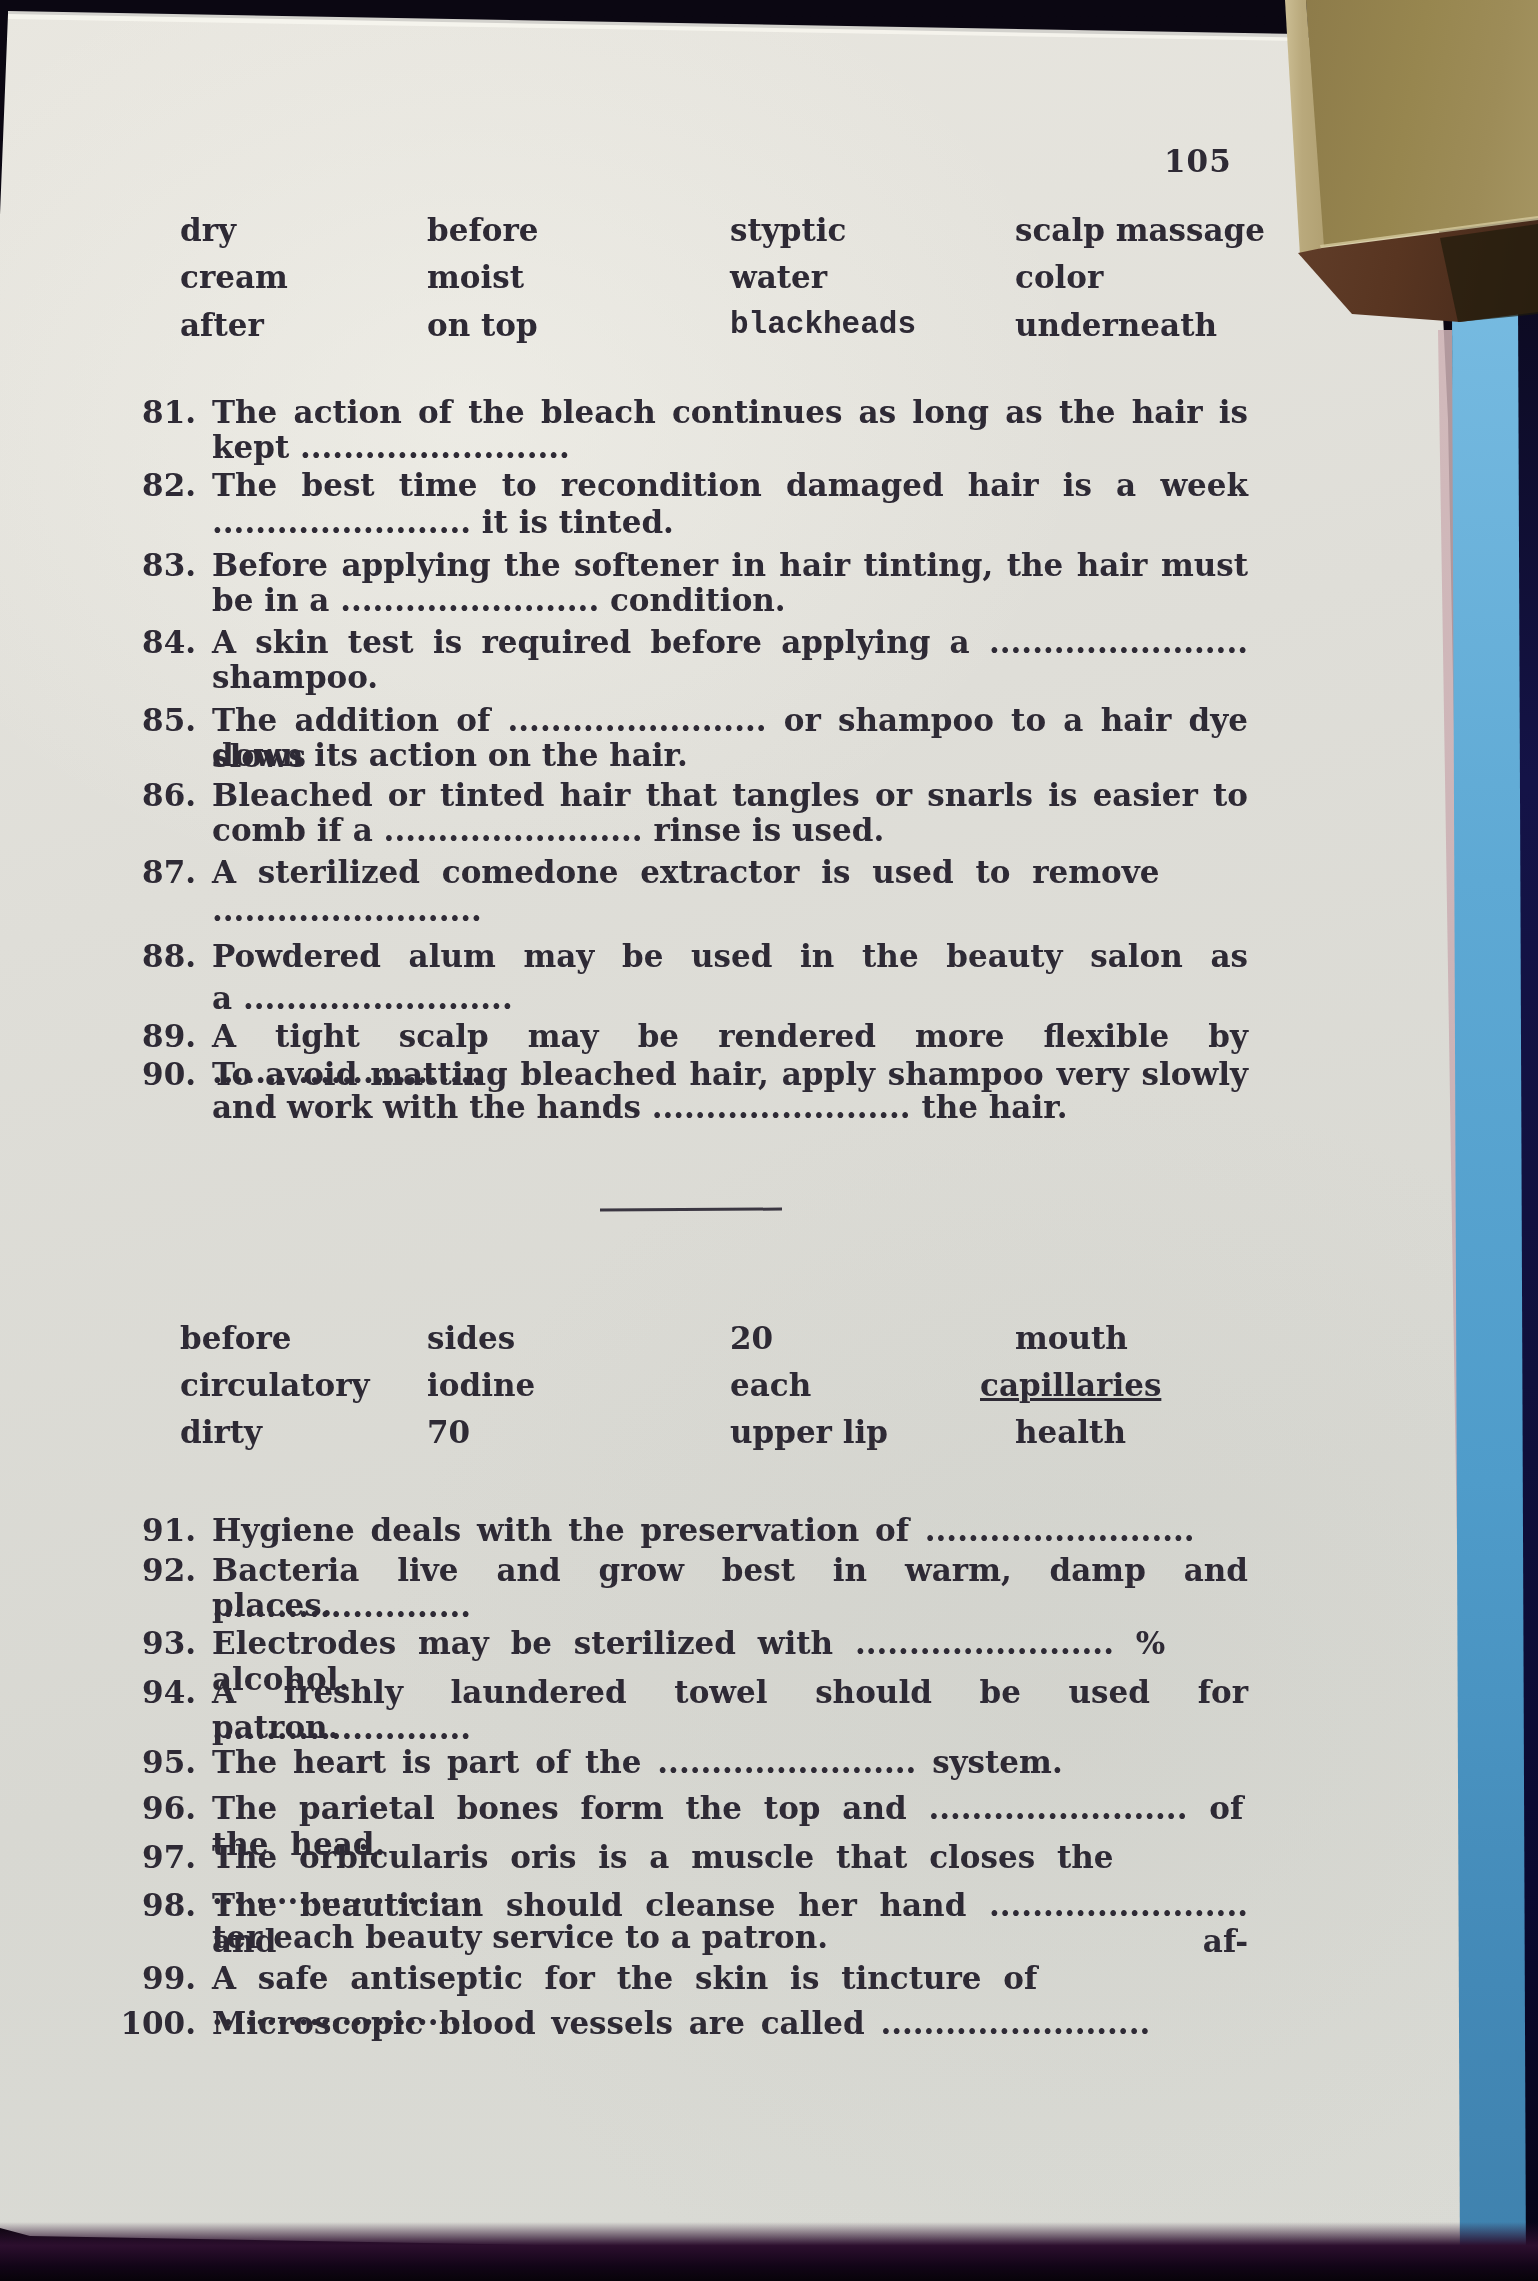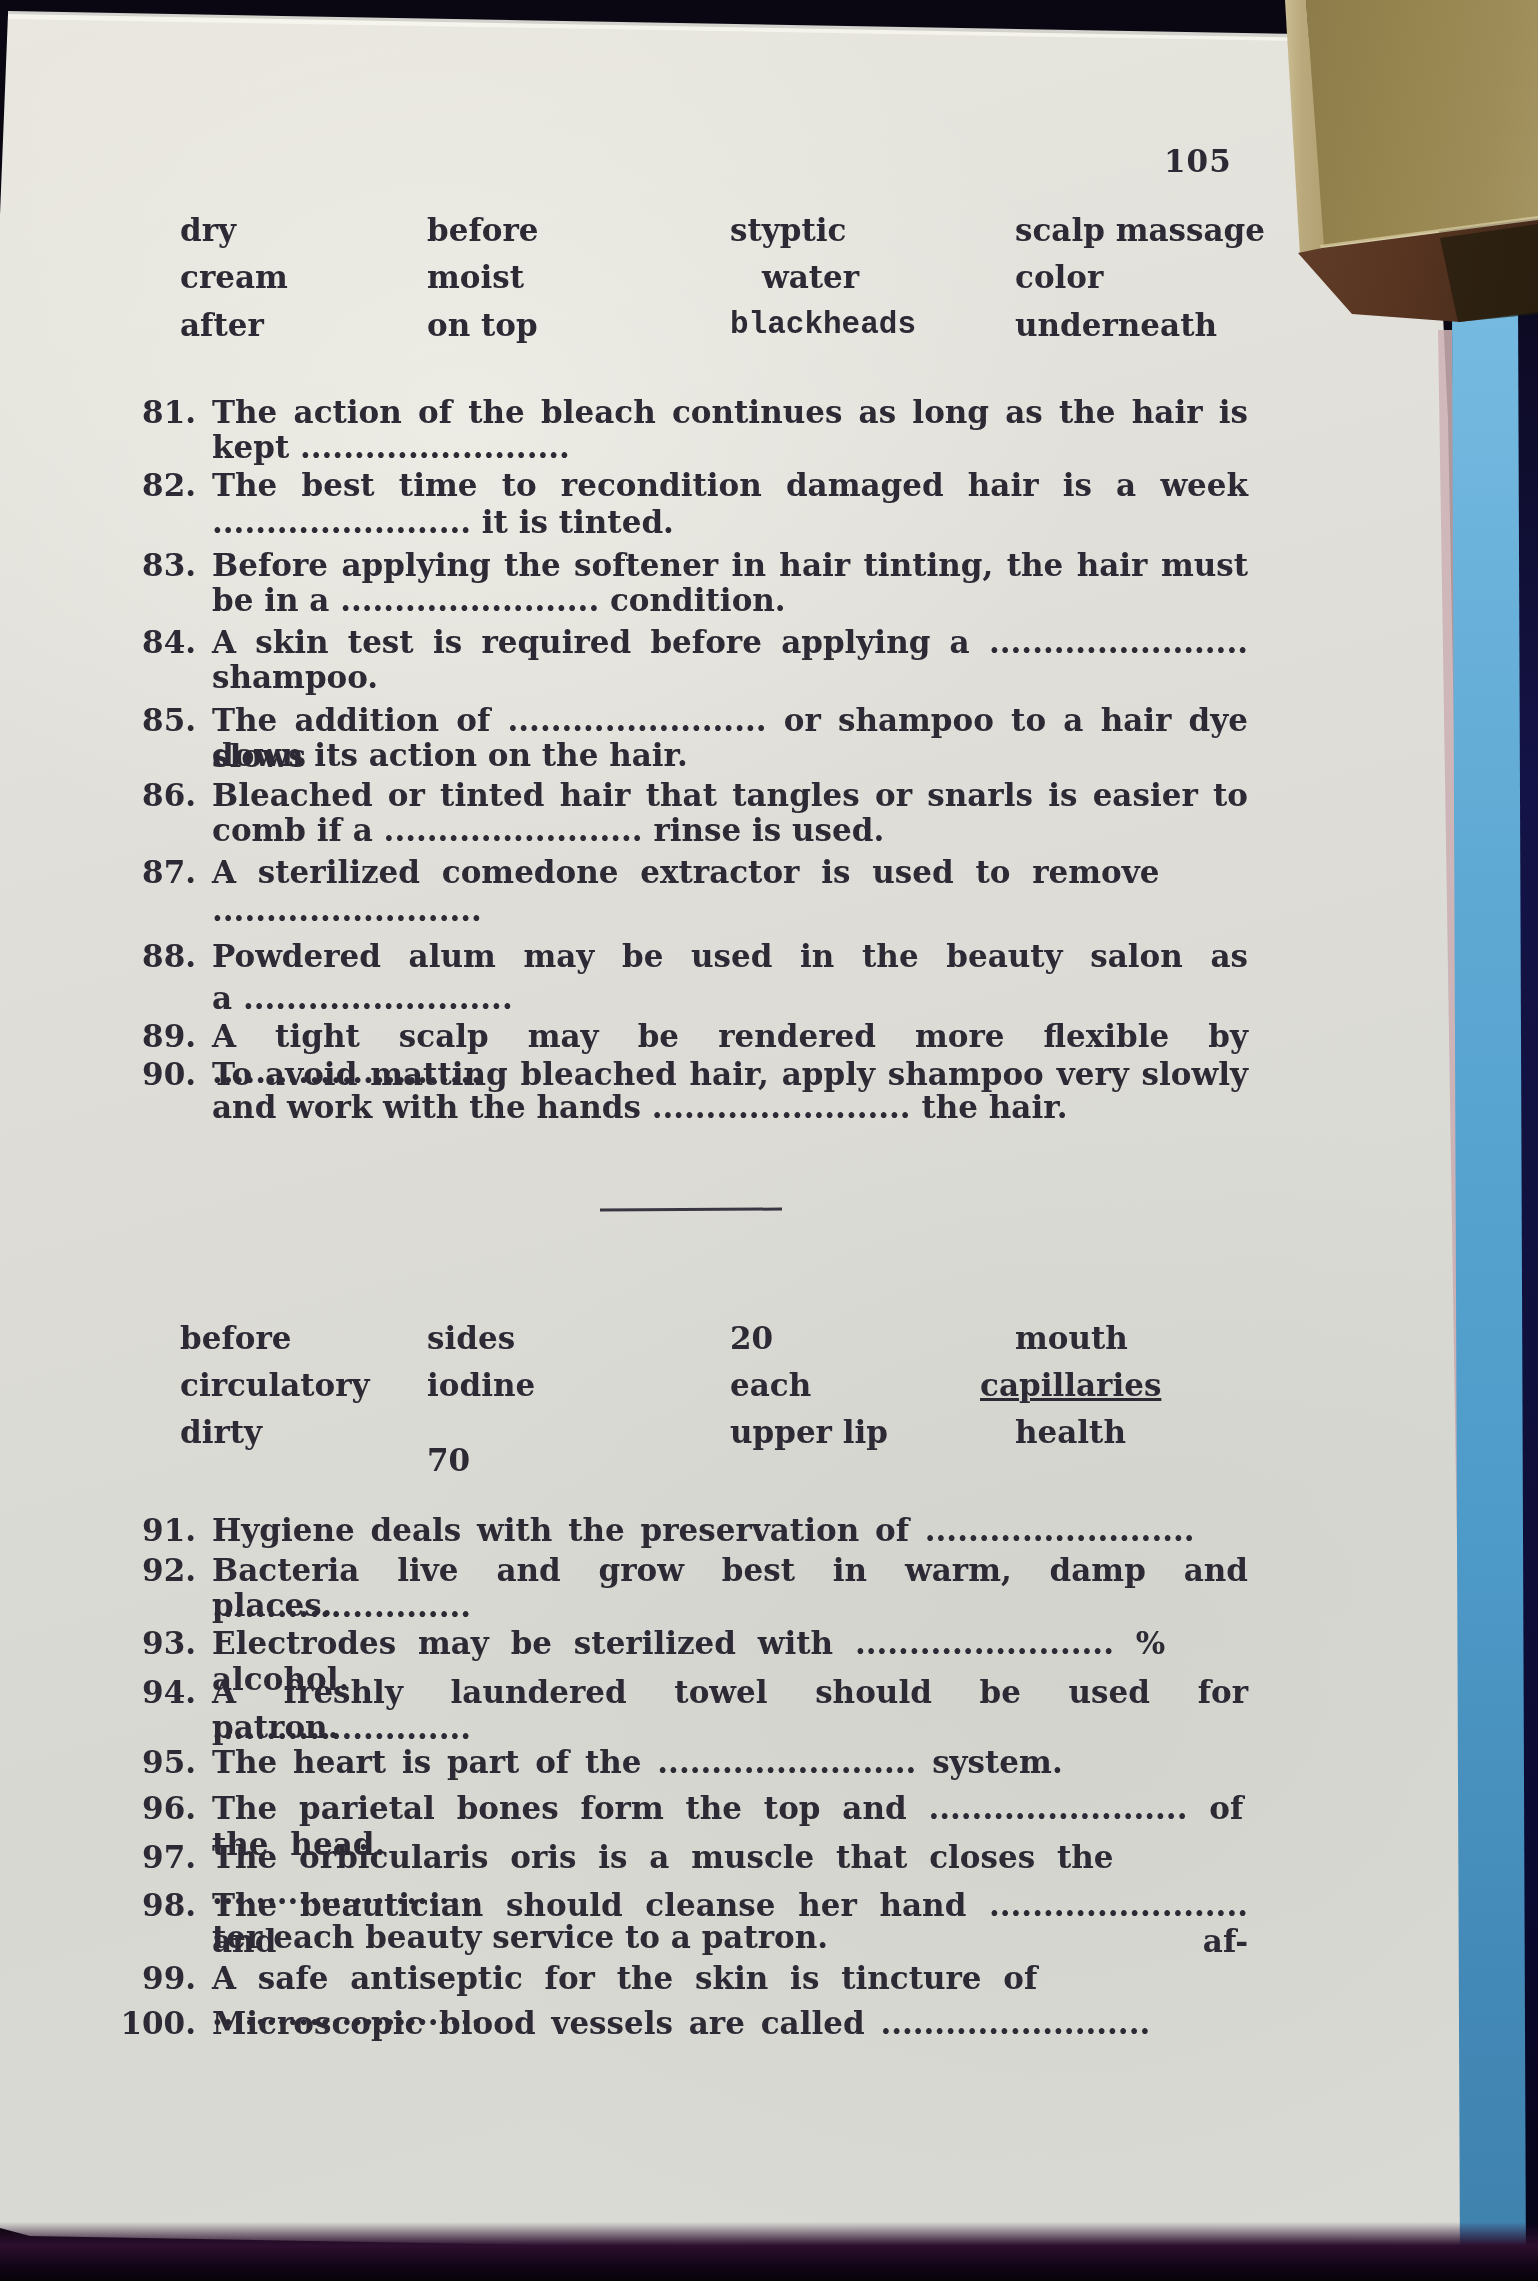--- a/index.html
+++ b/index.html
@@ -104,21 +104,21 @@
   <div class="layer content">
     <div class="txt pageno" style="left:1164px; top:143px;">105</div>
 
     <div id="bank1">
         <div class="bank-cell" style="left: 180px; top: 212px;">dry</div>
         <div class="bank-cell" style="left: 427px; top: 212px;">before</div>
         <div class="bank-cell" style="left: 730px; top: 212px;">styptic</div>
         <div class="bank-cell" style="left: 1015px; top: 212px;">scalp massage</div>
         <div class="bank-cell" style="left: 180px; top: 259px;">cream</div>
         <div class="bank-cell" style="left: 427px; top: 259px;">moist</div>
-        <div class="bank-cell" style="left: 730px; top: 259px; margin-left: 32px;">water</div>
+        <div class="bank-cell" style="left: 730px; top: 259px;">water</div>
         <div class="bank-cell" style="left: 1015px; top: 259px;">color</div>
         <div class="bank-cell" style="left: 180px; top: 307px;">after</div>
         <div class="bank-cell" style="left: 427px; top: 307px;">on top</div>
         <div class="bank-cell" style="left: 730px; top: 307px; font-family: Liberation Mono, monospace;">blackheads</div>
         <div class="bank-cell" style="left: 1015px; top: 307px;">underneath</div>
       </div>
 
     <div id="qblock1">
         <div class="qline" style="top: 394px;">
           <span class="qnum">81.</span>
@@ -203,21 +203,21 @@
     <div id="bank2">
         <div class="bank-cell" style="left: 180px; top: 1320px;">before</div>
         <div class="bank-cell" style="left: 427px; top: 1320px;">sides</div>
         <div class="bank-cell" style="left: 730px; top: 1320px;">20</div>
         <div class="bank-cell" style="left: 1015px; top: 1320px;">mouth</div>
         <div class="bank-cell" style="left: 180px; top: 1367px;">circulatory</div>
         <div class="bank-cell" style="left: 427px; top: 1367px;">iodine</div>
         <div class="bank-cell" style="left: 730px; top: 1367px;">each</div>
         <div class="bank-cell" style="left: 980px; top: 1367px; text-decoration: underline;">capillaries</div>
         <div class="bank-cell" style="left: 180px; top: 1414px;">dirty</div>
-        <div class="bank-cell" style="left: 427px; top: 1414px; margin-top: 28px;">70</div>
+        <div class="bank-cell" style="left: 427px; top: 1414px;">70</div>
         <div class="bank-cell" style="left: 730px; top: 1414px;">upper lip</div>
         <div class="bank-cell" style="left: 1015px; top: 1414px;">health</div>
       </div>
 
     <div id="qblock2">
         <div class="qline" style="top: 1512px;">
           <span class="qnum">91.</span>
           <span class="qtext ws1">Hygiene deals with the preservation of .........................</span>
         </div>
         <div class="qline" style="top: 1552px;">

